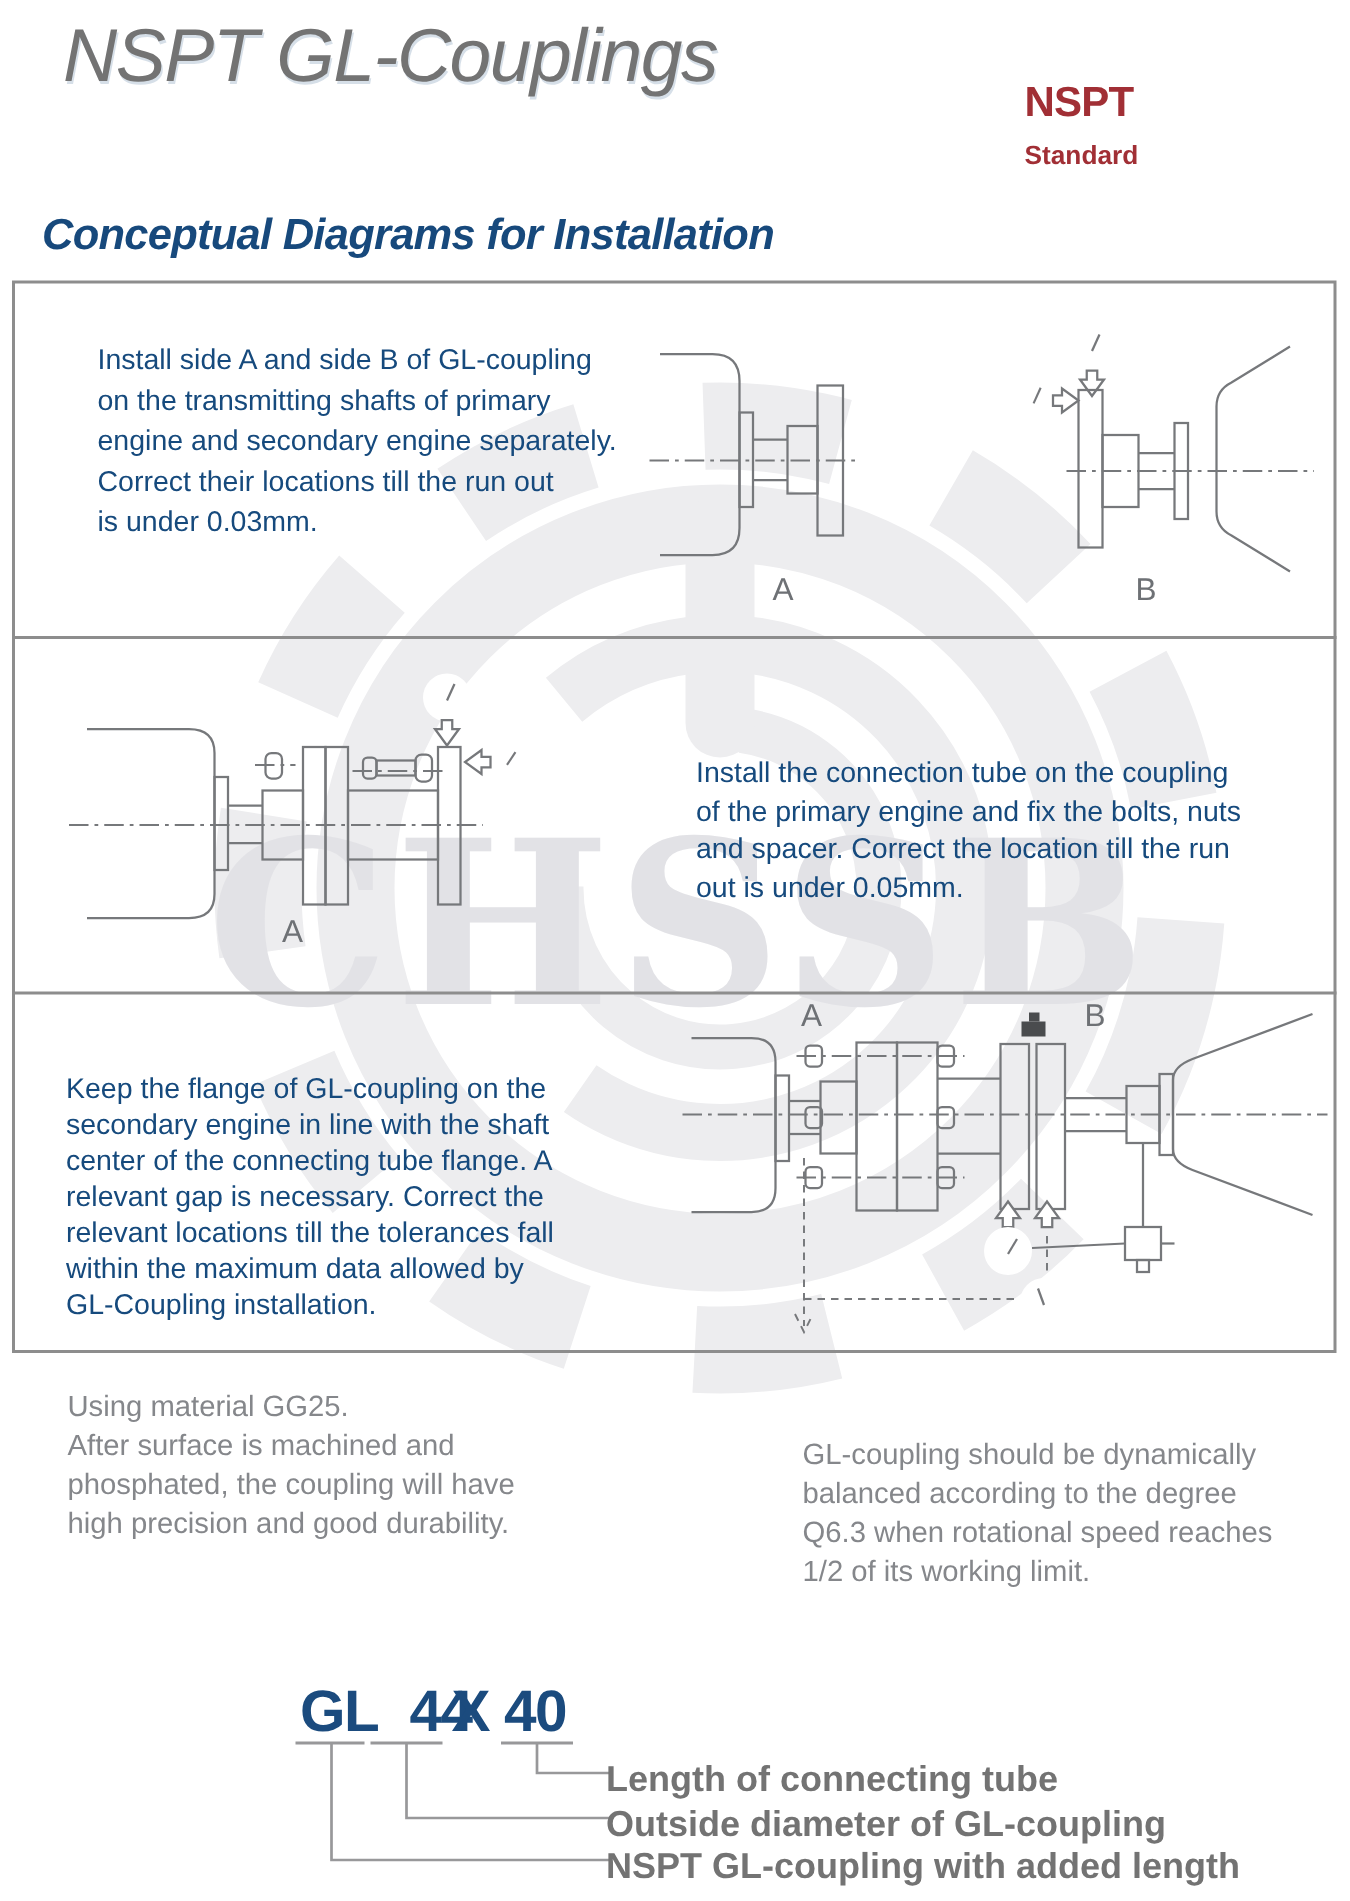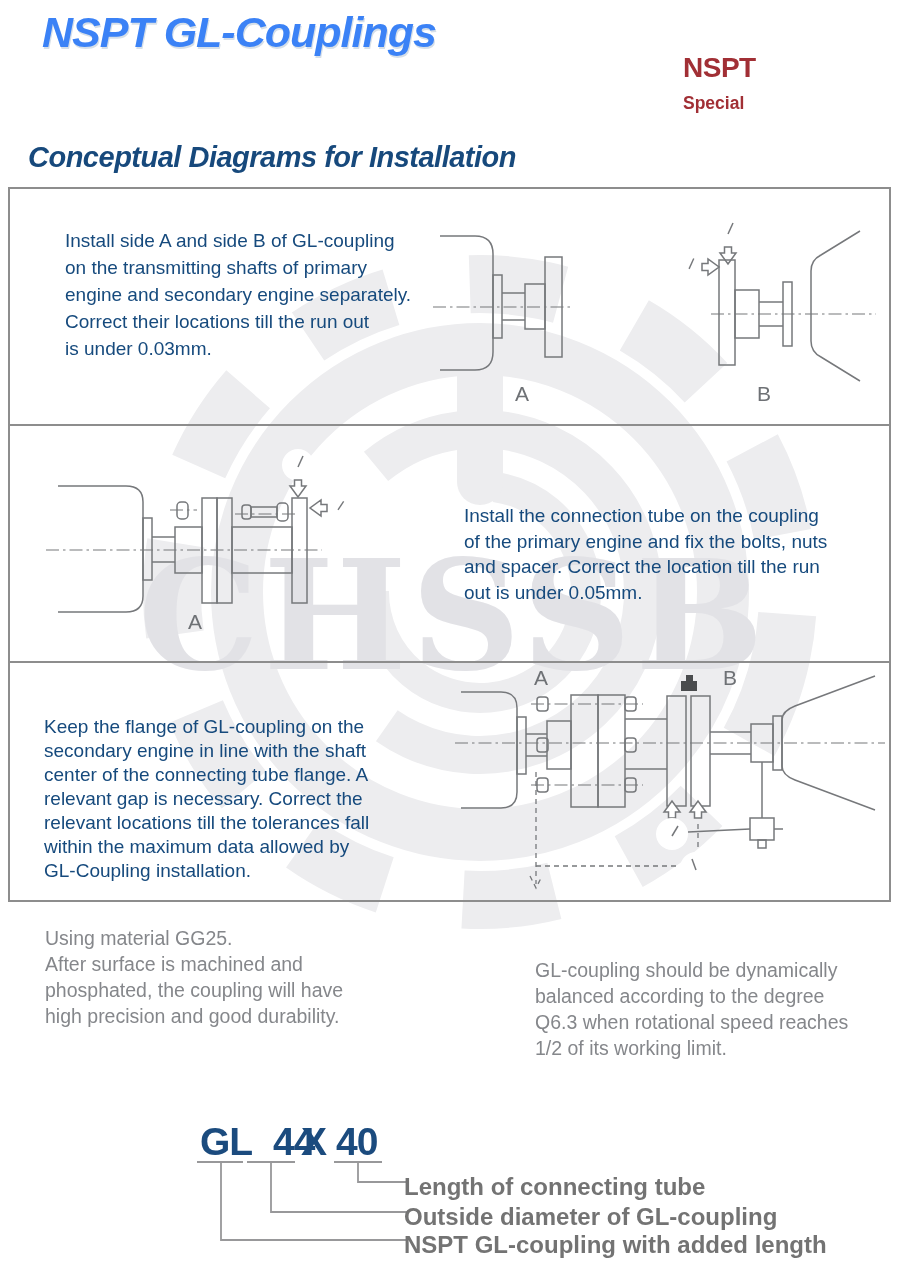--- a/index.html
+++ b/index.html
@@ -7,21 +7,21 @@
   .page { position:relative; width:900px; height:1267px; background:#fff; overflow:hidden; }
 
   
   .wm { position:absolute; z-index:0; }
   .wm-text { left:118px; top:540px; width:670px; text-align:center;
     font-family:"DejaVu Serif", serif; font-weight:bold; font-size:152px;
     color:#e2e2e6; letter-spacing:4px; line-height:1; }
 
   
   .title { position:absolute; left:42px; top:8px; z-index:2;
-    font-size:43px; font-weight:bold; font-style:italic; color:#3b82f6;
+    font-size:50px; font-weight:normal; font-style:italic; color:#737373;
     letter-spacing:-1px; text-shadow:1px 2px 0 rgba(27,75,126,.18); }
   .brand { position:absolute; left:683px; top:52px; z-index:2; display:flex;
     align-items:baseline; gap:9px;flex-direction:column; }
   .brand-name { font-size:28px; font-weight:bold; color:#a12f35; letter-spacing:-0.5px; }
   .brand-suffix { font-size:17.5px; font-weight:bold; color:#a12f35; }
   .section-heading { position:absolute; left:28px; top:141px; z-index:2;
     font-size:29px; font-weight:bold; font-style:italic; color:#17497c; letter-spacing:-0.5px; }
 
   
   .diagram-box { position:absolute; left:8px; top:187px; width:883px; height:715px;
@@ -78,21 +78,21 @@
       <circle cx="365" cy="360" r="163" stroke-width="38" stroke-dasharray="540 300" transform="rotate(-65 365 360)"></circle>
       <circle cx="365" cy="360" r="106" stroke-width="30" stroke-dasharray="260 180" transform="rotate(40 365 360)"></circle>
       <path d="M365,120 V250" stroke-width="46" stroke-linecap="round"></path>
     </g>
   </svg>
   <div class="wm wm-text">CHSSB</div>
 
   <h1 class="title">NSPT GL-Couplings</h1>
   <div class="brand">
     <span class="brand-name">NSPT</span>
-    <span class="brand-suffix">Special</span>
+    <span class="brand-suffix">Standard</span>
   </div>
   <h2 class="section-heading">Conceptual Diagrams for Installation</h2>
 
   <div class="diagram-box"></div>
   <div class="divider d1"></div>
   <div class="divider d2"></div>
 
   <div class="step-text step1-text">Install side A and side B of GL-coupling
 on the transmitting shafts of primary
 engine and secondary engine separately.

